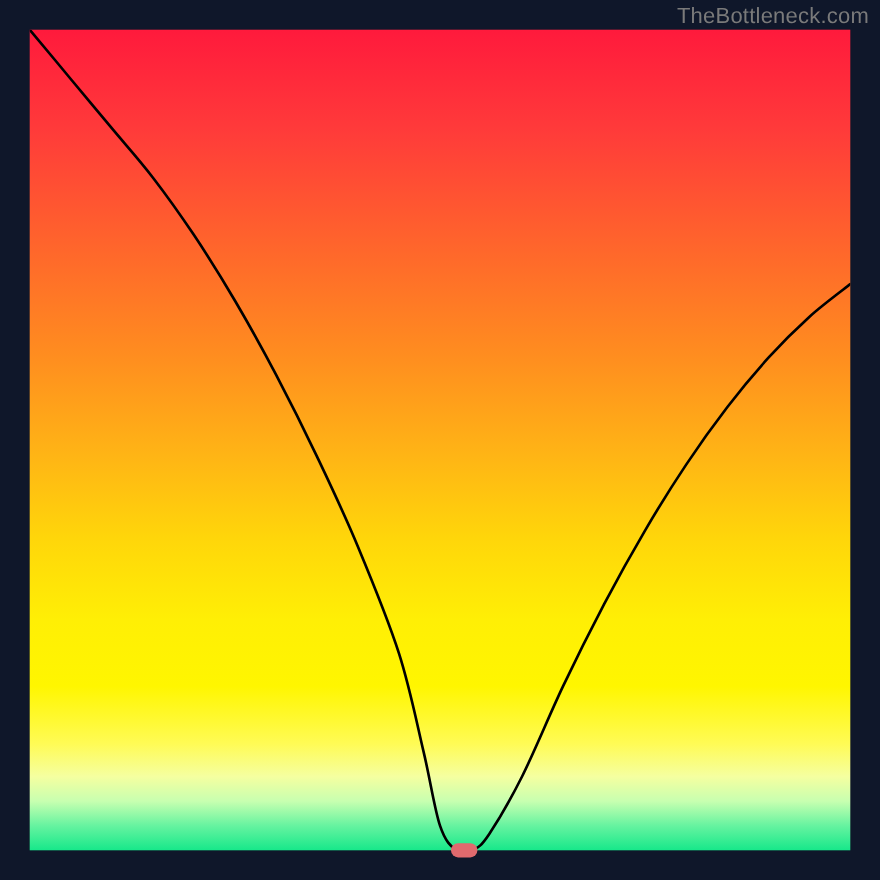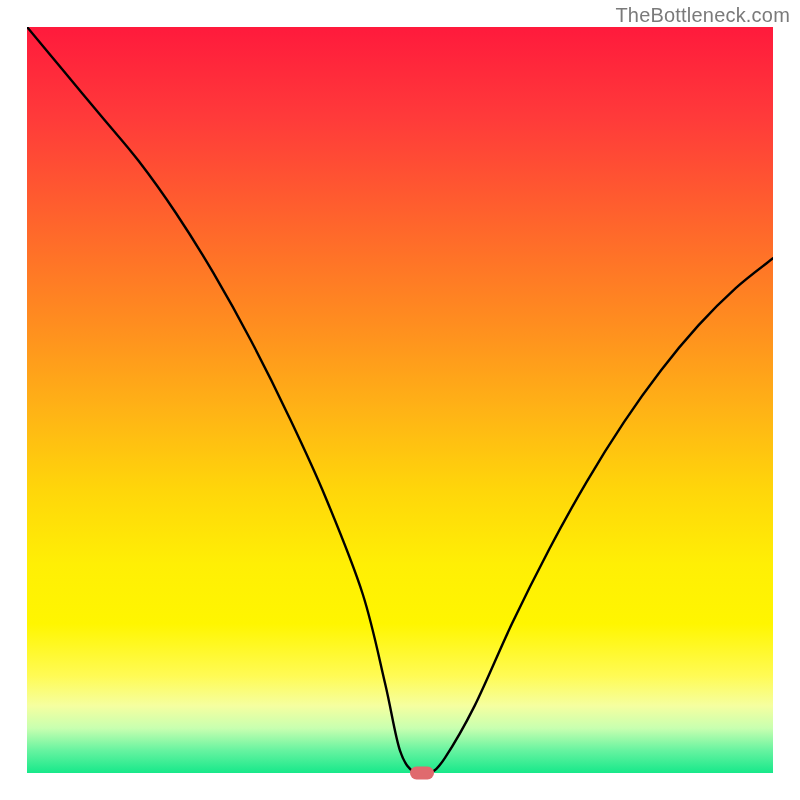--- a/index.html
+++ b/index.html
@@ -8,21 +8,21 @@
     width: 800px;
     height: 800px;
     background: #000;
     font-family: Arial, Helvetica, sans-serif;
     overflow: hidden;
   }
   .frame {
     position: relative;
     width: 800px;
     height: 800px;
-    background: #ffffff;
+    background: #0f172a;
   }
   .plot {
     position: absolute;
     left: 27px;
     top: 27px;
     width: 746px;
     height: 746px;
     background: linear-gradient(to bottom,
       #ff1a3c 0%,
       #ff3a3a 12%,

